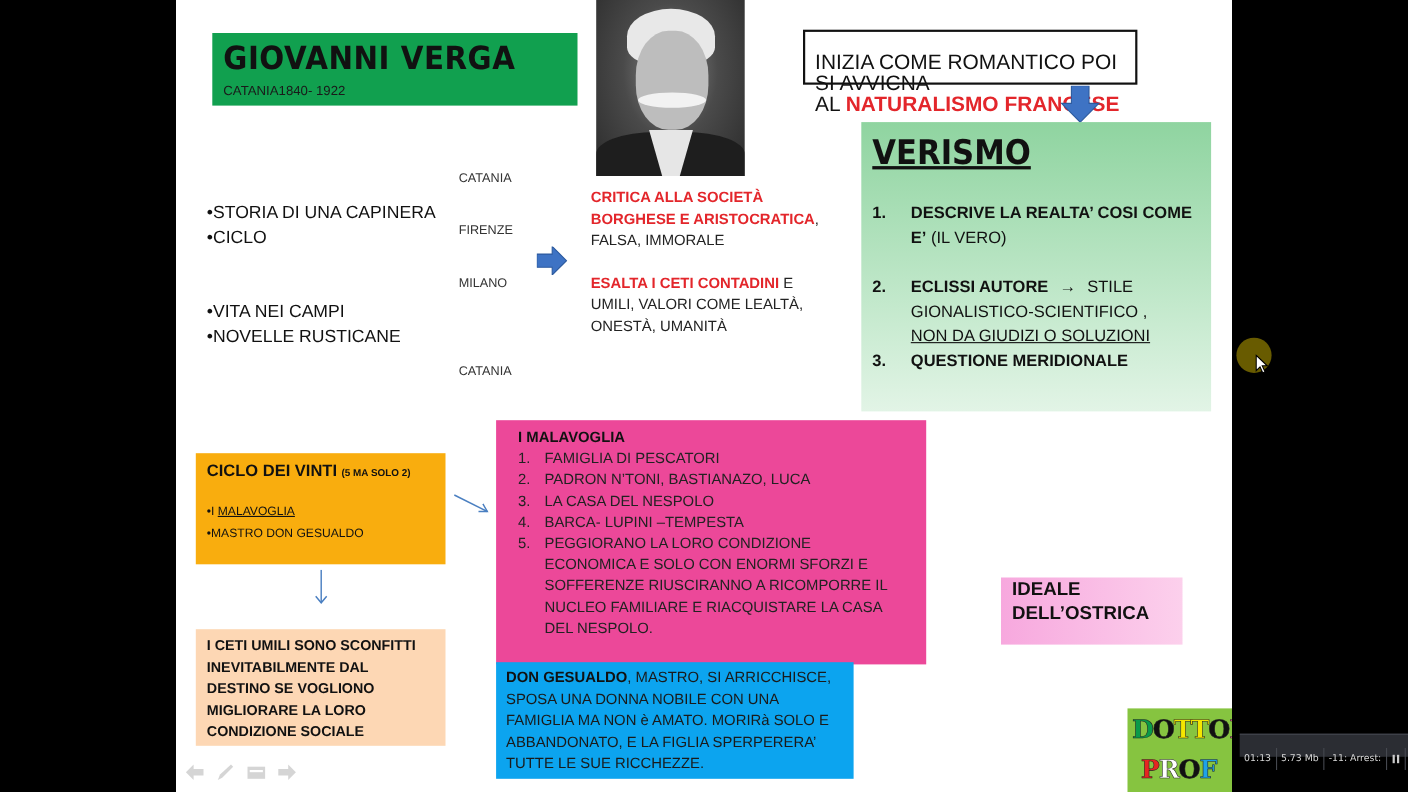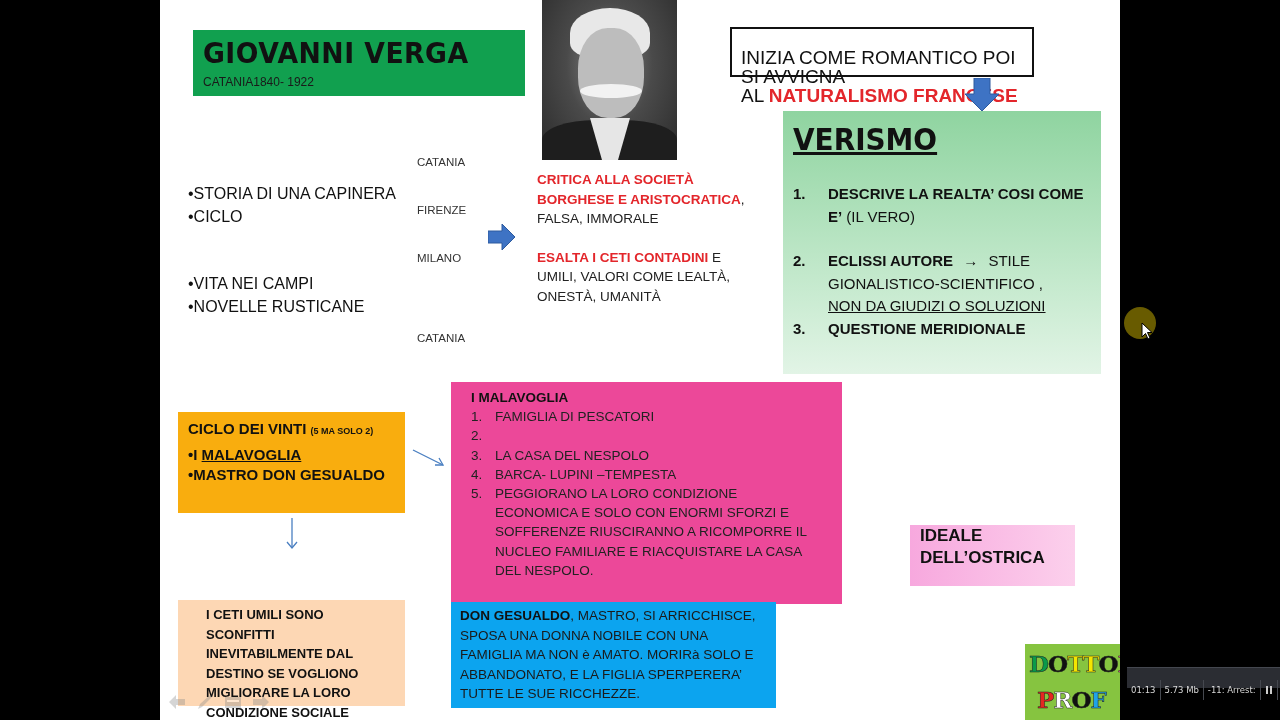--- a/index.html
+++ b/index.html
@@ -39,23 +39,23 @@
     .works { left: 28px; font-size: 16px; color: #111; line-height: 22.5px; }
     .city { left: 257px; font-size: 11.5px; color: #333; }
     .right-arrow { left: 328px; top: 224px; }
 
     .critica { left: 377px; top: 170px; width: 210px; font-size: 13.5px; line-height: 19.5px; color: #222; }
 
     
     .ciclo { left: 18px; top: 412px; width: 227px; height: 101px; background: #f9ad0e; padding: 8px 10px; color: #111; }
     .ciclo-title { font-size: 15px; font-weight: bold; }
     .ciclo-title small { font-size: 9px; }
-    .ciclo-items { margin-top: 8px; font-size: 15px; font-weight: bold; line-height: 20px; }
-
-    .conseq { left: 18px; top: 600px; width: 227px; height: 106px; background: #fdd7b4; padding: 5px 28px; font-size: 13px; font-weight: bold; line-height: 19.5px; color: #111; }
+    .ciclo-items { margin-top: 18px; font-size: 11px; font-weight: normal; line-height: 20px; }
+
+    .conseq { left: 18px; top: 572px; width: 227px; height: 106px; background: #fdd7b4; padding: 5px 10px; font-size: 13px; font-weight: bold; line-height: 19.5px; color: #111; }
 
     
     .mala { left: 291px; top: 382px; width: 391px; height: 222px; background: #ec4899; padding: 6px 20px; font-size: 13.5px; line-height: 19.2px; color: #222; }
     .mala-title { font-weight: bold; color: #111; }
     .mitem { display: flex; }
     .mnum { width: 24px; flex: none; }
 
     .gesualdo { left: 291px; top: 602px; width: 325px; height: 106px; background: #0ca4ef; padding: 4px 9px; font-size: 13.5px; line-height: 19.5px; color: #1a1a1a; }
     .gesualdo b { font-weight: bold; color: #111; }
 
@@ -167,20 +167,21 @@
   <div class="abs conseq">I CETI UMILI SONO SCONFITTI INEVITABILMENTE DAL DESTINO SE VOGLIONO MIGLIORARE LA LORO CONDIZIONE SOCIALE</div>
 
   <div class="abs mala">
     <div class="mala-title">I MALAVOGLIA</div>
     <div class="mitem">
         <span class="mnum">1.</span>
         <span>FAMIGLIA DI PESCATORI</span>
       </div>
     <div class="mitem">
         <span class="mnum">2.</span>
+        <span>PADRON N’TONI, BASTIANAZO, LUCA</span>
       </div>
     <div class="mitem">
         <span class="mnum">3.</span>
         <span>LA CASA DEL NESPOLO</span>
       </div>
     <div class="mitem">
         <span class="mnum">4.</span>
         <span>BARCA- LUPINI –TEMPESTA</span>
       </div>
     <div class="mitem">

